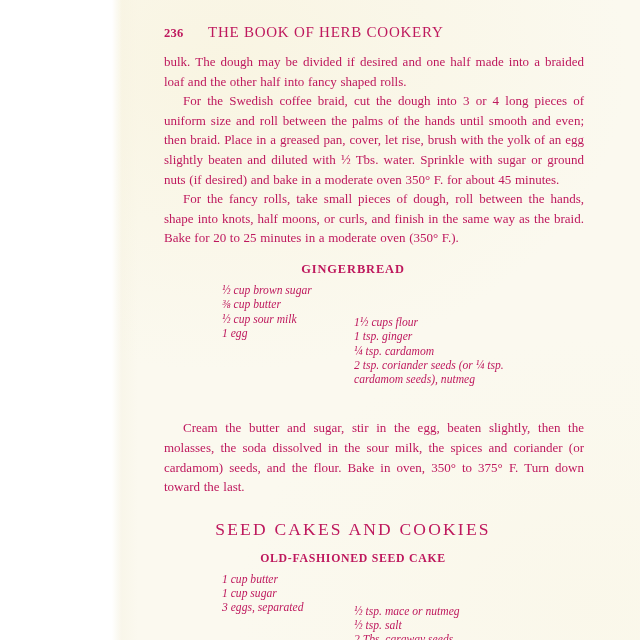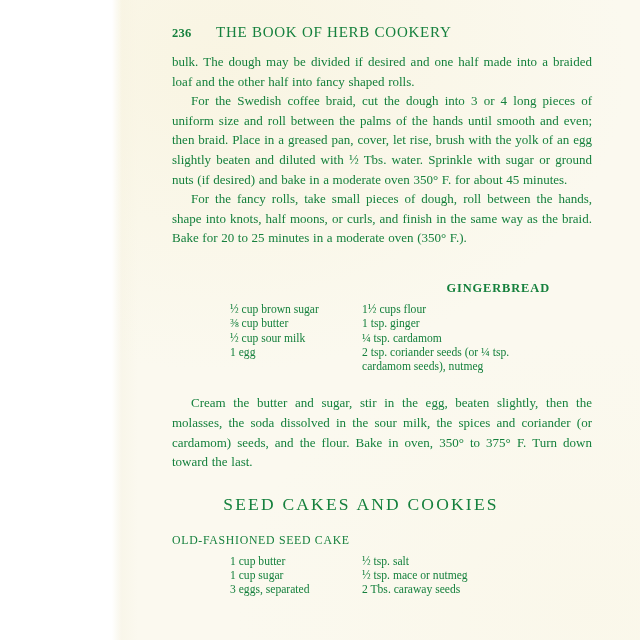--- a/index.html
+++ b/index.html
@@ -40,25 +40,25 @@
     top: 0;
     width: 10px;
     height: 640px;
     background: linear-gradient(90deg, #ffffff 0%, rgba(251,249,239,0) 100%);
     pointer-events: none;
   }
 
   
   #text-column {
     position: absolute;
-    left: 60px;
+    left: 52px;
     top: 0;
     width: 420px;
     height: 496px;
-    color: #15803d;
+    color: #be185d;
   }
 
   
   .running-head {
     position: relative;
     height: 22px;
     margin-top: 24px;
     margin-bottom: 6px;
   }
   .folio {
@@ -83,59 +83,61 @@
   .para {
     font-size: 13px;
     line-height: 19.6px;
     text-align: justify;
     text-justify: inter-word;
     margin: 0;
     white-space: normal;
     word-spacing: 0.4px;
   }
   .para.indent { text-indent: 19px; }
-  .para.tight { margin-top: 4px; }
+  .para.tight { margin-top: 16px; }
 
   
   .recipe-title {
     font-size: 12.4px;
     font-weight: 700;
     letter-spacing: 0.9px;
-    text-align: right;
-    margin: 33px 0 7px 0;
+    text-align: center;
+    margin: 14px 0 7px 0;
     padding-right: 42px;
   }
   .section-title {
     font-size: 17.5px;
     font-weight: 400;
     letter-spacing: 2.2px;
     text-align: center;
-    margin: 22px 0 18px 0;
+    margin: 22px 0 11px 0;
     padding-right: 42px;
   }
   .sub-recipe-title {
     font-size: 11.8px;
-    font-weight: 400;
+    font-weight: 700;
     letter-spacing: 0.7px;
+    text-align: center;
     margin: 10px 0 7px 0;
     padding-right: 42px;
   }
 
   
   .ingredients {
     display: flex;
     margin: 0 0 0 0;
     padding-left: 58px;
+    font-style: italic;
   }
   .ing-col {
     font-size: 11.6px;
     line-height: 14.3px;
   }
   .ing-col.col-left { width: 132px; flex: 0 0 132px; }
-  .ing-col.col-right { width: 210px; flex: 0 0 210px; }
+  .ing-col.col-right { width: 210px; flex: 0 0 210px; margin-top: 32px; }
   .ing-item { white-space: nowrap; }
 
   .gap-sm { height: 11px; }
   .gap-md { height: 15px; }
 </style>
 </head>
 <body>
 
 <div id="page-sheet">
   <div id="paper-tone"></div>
@@ -177,22 +179,22 @@
     <div class="section-title">SEED CAKES AND COOKIES</div>
     <div class="sub-recipe-title">OLD-FASHIONED SEED CAKE</div>
 
     <div class="ingredients">
       <div class="ing-col col-left">
         <div class="ing-item">1 cup butter</div>
         <div class="ing-item">1 cup sugar</div>
         <div class="ing-item">3 eggs, separated</div>
       </div>
       <div class="ing-col col-right">
+        <div class="ing-item">½ tsp. mace or nutmeg</div>
         <div class="ing-item">½ tsp. salt</div>
-        <div class="ing-item">½ tsp. mace or nutmeg</div>
         <div class="ing-item">2 Tbs. caraway seeds</div>
       </div>
     </div>
 
     <div class="gap-sm"></div>
 
   </div>
 </div>
 
 </body></html>

